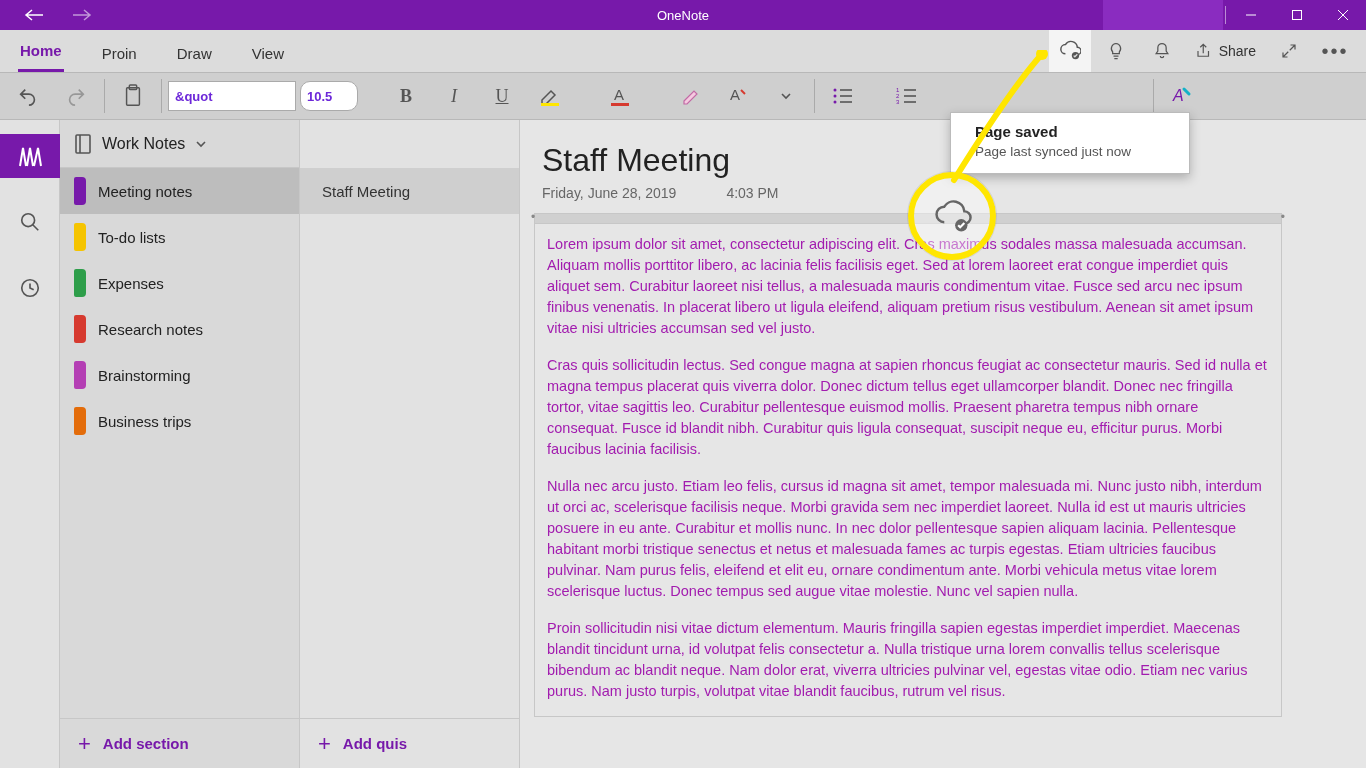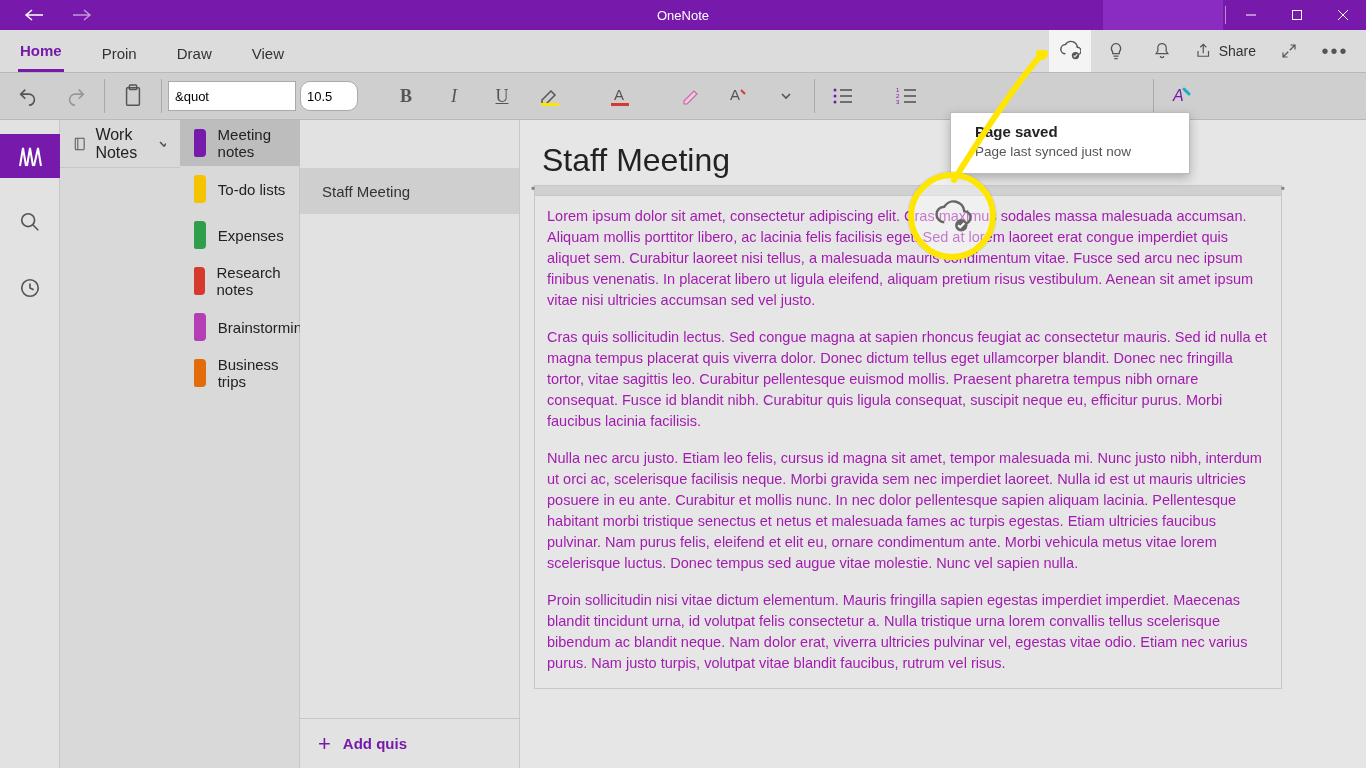--- a/index.html
+++ b/index.html
@@ -17,34 +17,34 @@
   .tab { font-size: 15px; color: #333; padding: 10px 2px; cursor: pointer; }
   .tab.active { color: #7719aa; border-bottom: 3px solid #7719aa; font-weight: 600; }
   .tabbar-right { position: absolute; right: 10px; top: 0; height: 42px; display: flex; align-items: flex-start; gap: 4px; }
   .rb-btn { width: 42px; height: 42px; display: flex; align-items: center; justify-content: center; color: #555; }
   .rb-btn.sync { background: #f4f4f4; }
   .share { display: flex; align-items: center; gap: 6px; font-size: 14px; color: #333; padding: 0 8px; height: 42px; }
   
   .toolbar { height: 48px; background: #cfcfcf; border-top: 1px solid #b8b8b8; border-bottom: 1px solid #b8b8b8; display: flex; align-items: center; padding-left: 6px; gap: 4px; }
   .tbtn { width: 44px; height: 44px; display: flex; align-items: center; justify-content: center; color: #555; font-size: 18px; }
   .vsep { width: 1px; height: 34px; background: #aaa; margin: 0 2px; }
-  .fontname, .fontsize { height: 30px; background: #fff; border: 1px solid #aaa; padding: 0 6px; font-size: 13px; color: #000000; }
+  .fontname, .fontsize { height: 30px; background: #fff; border: 1px solid #aaa; padding: 0 6px; font-size: 13px; color: #6d28d9; font-weight: bold; }
   .fontname { width: 128px; }
   .fontsize { width: 58px; border-radius: 10px; }
   
   .workspace { display: flex; height: calc(768px - 30px - 42px - 48px); }
   
   .rail { width: 60px; background: #e2e2e2; border-right: 1px solid #c7c7c7; display: flex; flex-direction: column; align-items: center; padding-top: 14px; gap: 22px; }
   .rail-item { width: 60px; height: 44px; display: flex; align-items: center; justify-content: center; color: #555; }
   .rail-item.active { background: #7719aa; color: #fff; }
   
   .column { display: flex; flex-direction: column; }
   .nb-header { height: 48px; display: flex; align-items: center; padding: 0 14px; gap: 10px; font-size: 16px; color: #222; border-bottom: 1px solid #c7c7c7; }
   
-  .sections { width: 240px; background: #d9d9d9; border-right: 1px solid #c7c7c7; display: flex; flex-direction: row; }
+  .sections { width: 240px; background: #d9d9d9; border-right: 1px solid #c7c7c7; display: flex; flex-direction: column; }
   .section-item { height: 46px; display: flex; align-items: center; gap: 12px; padding-left: 14px; font-size: 15px; color: #222; cursor: pointer; }
   .section-item.active { background: #bdbdbd; }
   .sec-tab { width: 12px; height: 28px; border-radius: 2px 4px 4px 2px; }
   .add-row { margin-top: auto; height: 50px; border-top: 1px solid #c7c7c7; display: flex; align-items: center; padding-left: 18px; gap: 12px; color: #7719aa; font-weight: 600; font-size: 15px; cursor: pointer; }
   .plus { font-size: 22px; font-weight: 400; }
   
   .pages { width: 220px; background: #e2e2e2; border-right: 1px solid #c7c7c7; display: flex; flex-direction: column; }
   .page-item { height: 46px; display: flex; align-items: center; padding-left: 22px; font-size: 15px; color: #333; cursor: pointer; }
   .page-item.active { background: #cfcfcf; }
   
@@ -301,20 +301,24 @@
         <div class="page-item active">Staff Meeting</div>
       </div>
     <div class="add-row">
       <span class="plus">+</span>
       <span>Add quis</span>
     </div>
   </div>
 
   <div class="canvas">
     <div class="page-title">Staff Meeting</div>
+    <div class="page-meta">
+      <span>Friday, June 28, 2019</span>
+      <span>4:03 PM</span>
+    </div>
     <div class="note-container">
       <div class="bar"></div>
       <div class="note-body" id="note-body">
           <p>Lorem ipsum dolor sit amet, consectetur adipiscing elit. Cras maximus sodales massa malesuada accumsan. Aliquam mollis porttitor libero, ac lacinia felis facilisis eget. Sed at lorem laoreet erat congue imperdiet quis aliquet sem. Curabitur laoreet nisi tellus, a malesuada mauris condimentum vitae. Fusce sed arcu nec ipsum finibus venenatis. In placerat libero ut ligula eleifend, aliquam pretium risus vestibulum. Aenean sit amet ipsum vitae nisi ultricies accumsan sed vel justo.</p>
           <p>Cras quis sollicitudin lectus. Sed congue magna at sapien rhoncus feugiat ac consectetur mauris. Sed id nulla et magna tempus placerat quis viverra dolor. Donec dictum tellus eget ullamcorper blandit. Donec nec fringilla tortor, vitae sagittis leo. Curabitur pellentesque euismod mollis. Praesent pharetra tempus nibh ornare consequat. Fusce id blandit nibh. Curabitur quis ligula consequat, suscipit neque eu, efficitur purus. Morbi faucibus lacinia facilisis.</p>
           <p>Nulla nec arcu justo. Etiam leo felis, cursus id magna sit amet, tempor malesuada mi. Nunc justo nibh, interdum ut orci ac, scelerisque facilisis neque. Morbi gravida sem nec imperdiet laoreet. Nulla id est ut mauris ultricies posuere in eu ante. Curabitur et mollis nunc. In nec dolor pellentesque sapien aliquam lacinia. Pellentesque habitant morbi tristique senectus et netus et malesuada fames ac turpis egestas. Etiam ultricies faucibus pulvinar. Nam purus felis, eleifend et elit eu, ornare condimentum ante. Morbi vehicula metus vitae lorem scelerisque luctus. Donec tempus sed augue vitae molestie. Nunc vel sapien nulla.</p>
           <p>Proin sollicitudin nisi vitae dictum elementum. Mauris fringilla sapien egestas imperdiet imperdiet. Maecenas blandit tincidunt urna, id volutpat felis consectetur a. Nulla tristique urna lorem convallis tellus scelerisque bibendum ac blandit neque. Nam dolor erat, viverra ultricies pulvinar vel, egestas vitae odio. Etiam nec varius purus. Nam justo turpis, volutpat vitae blandit faucibus, rutrum vel risus.</p>
         </div>
     </div>
   </div>

